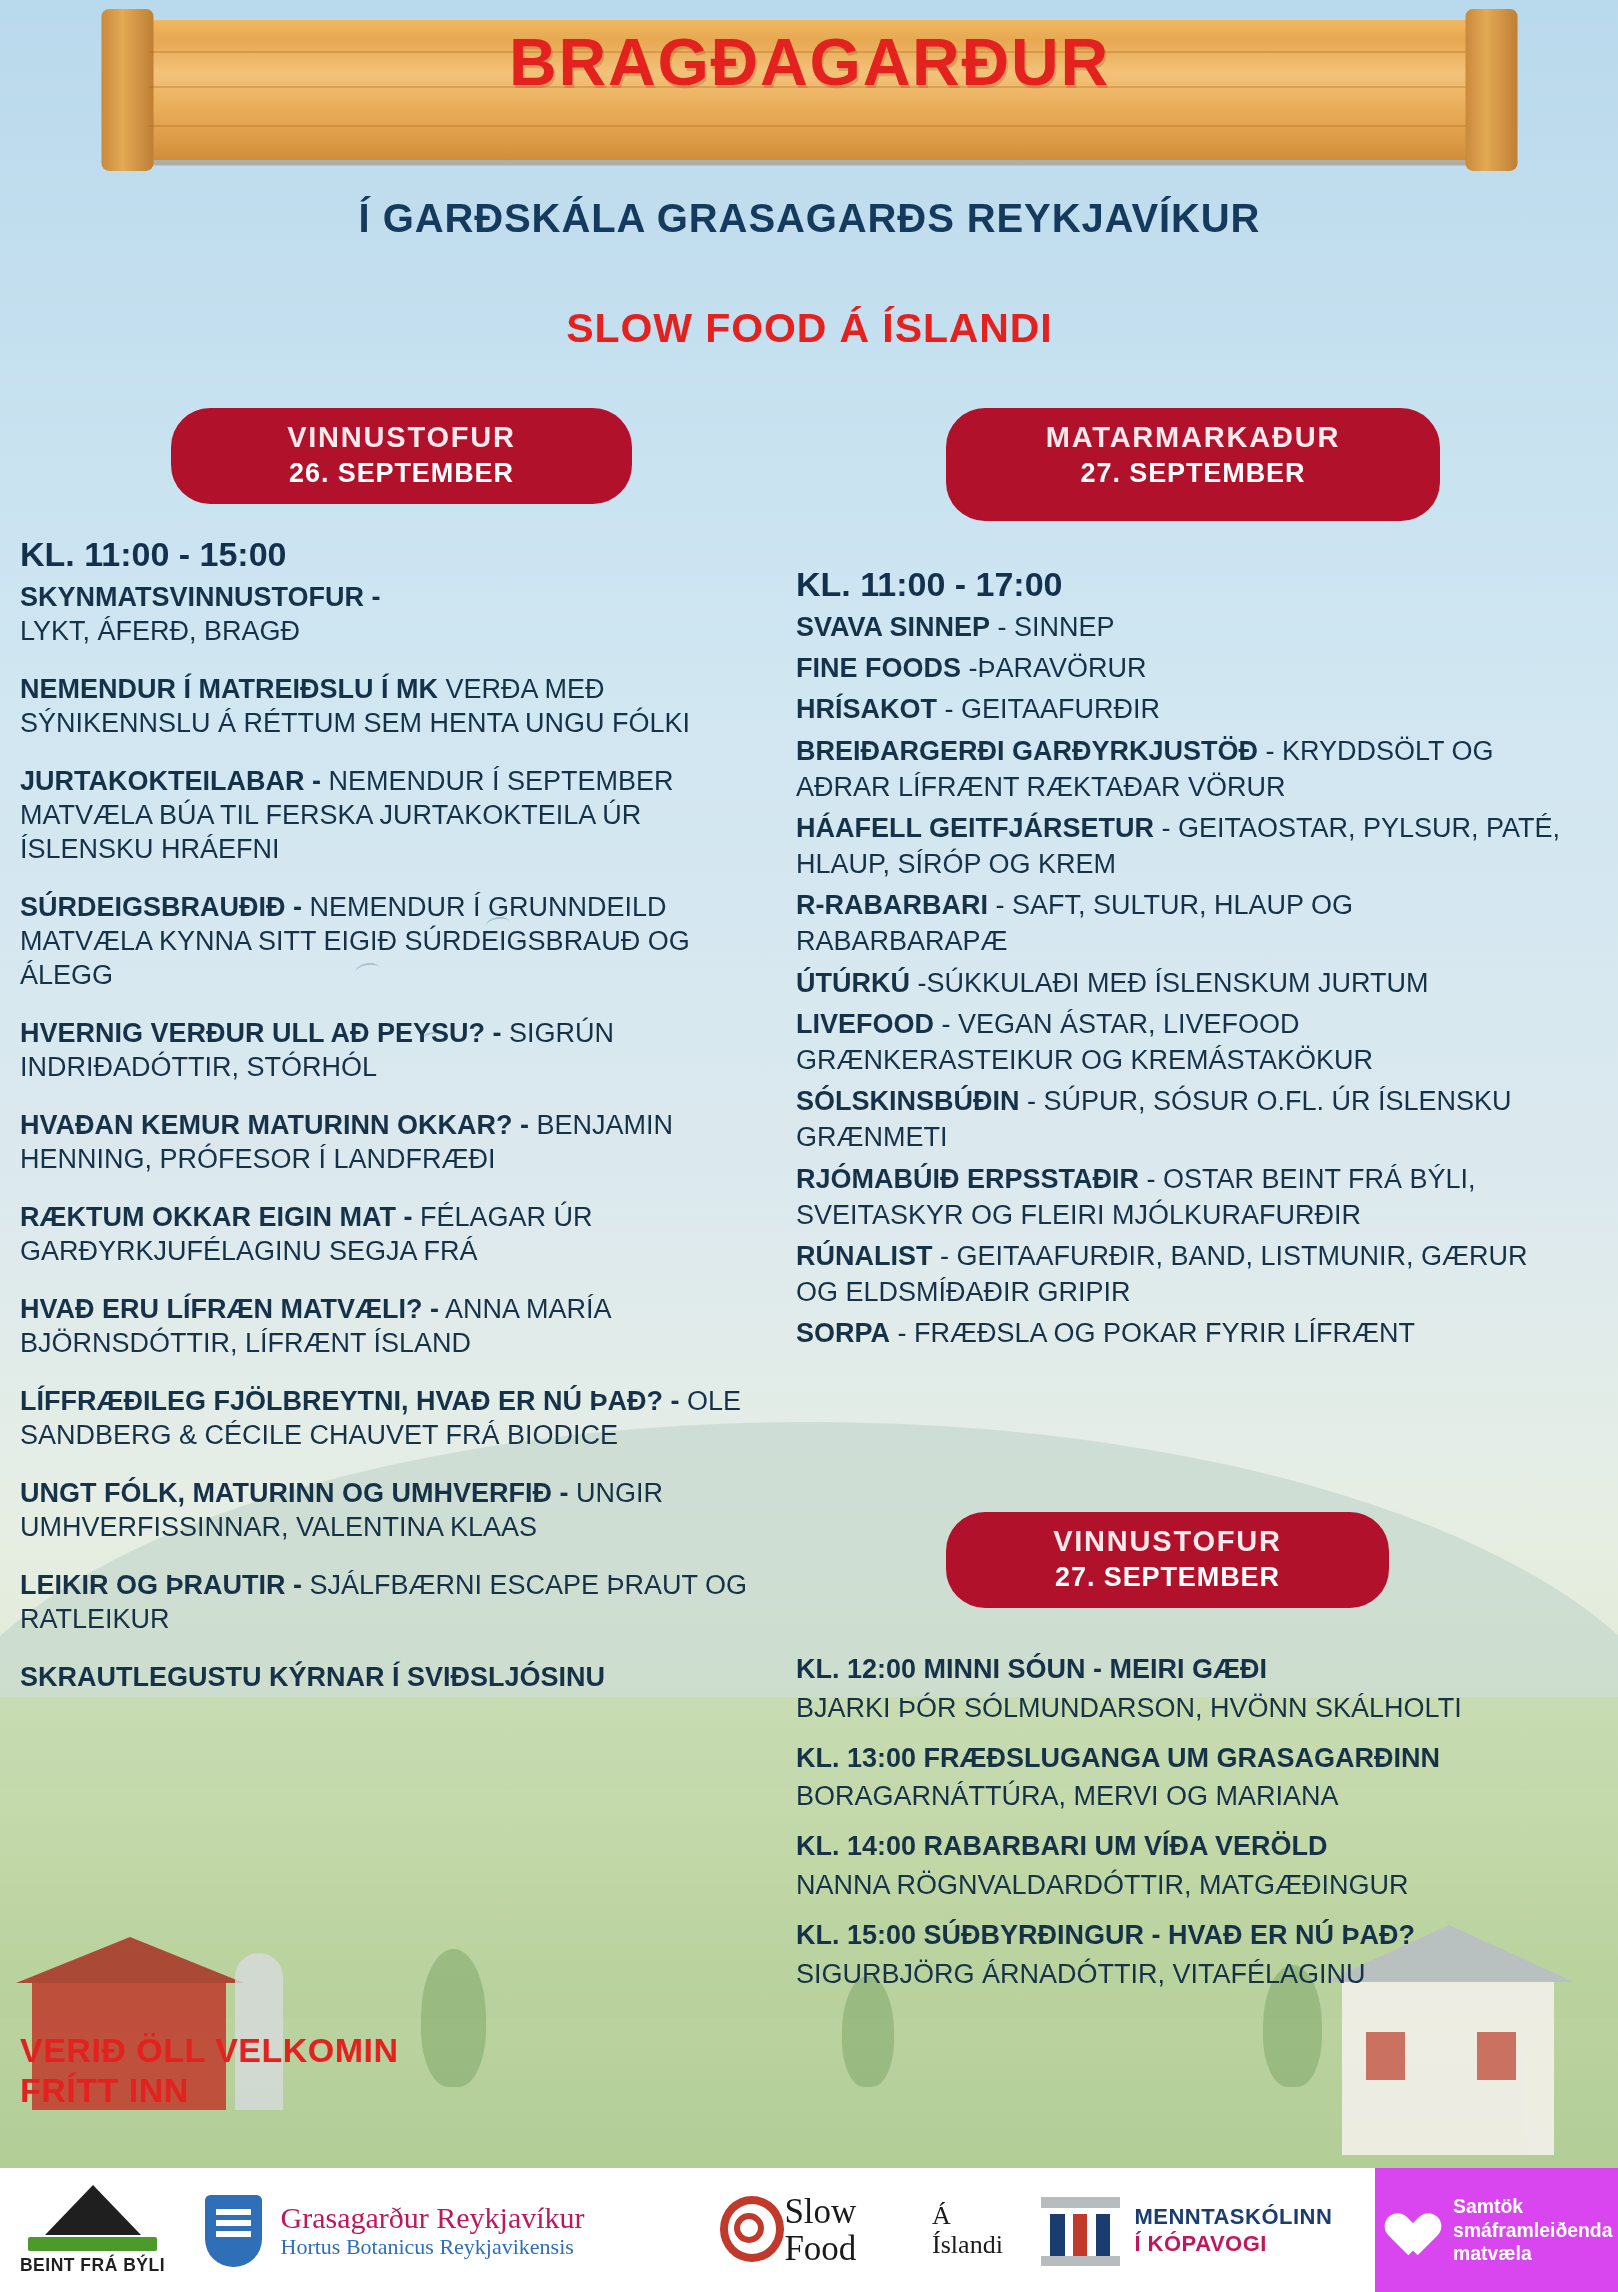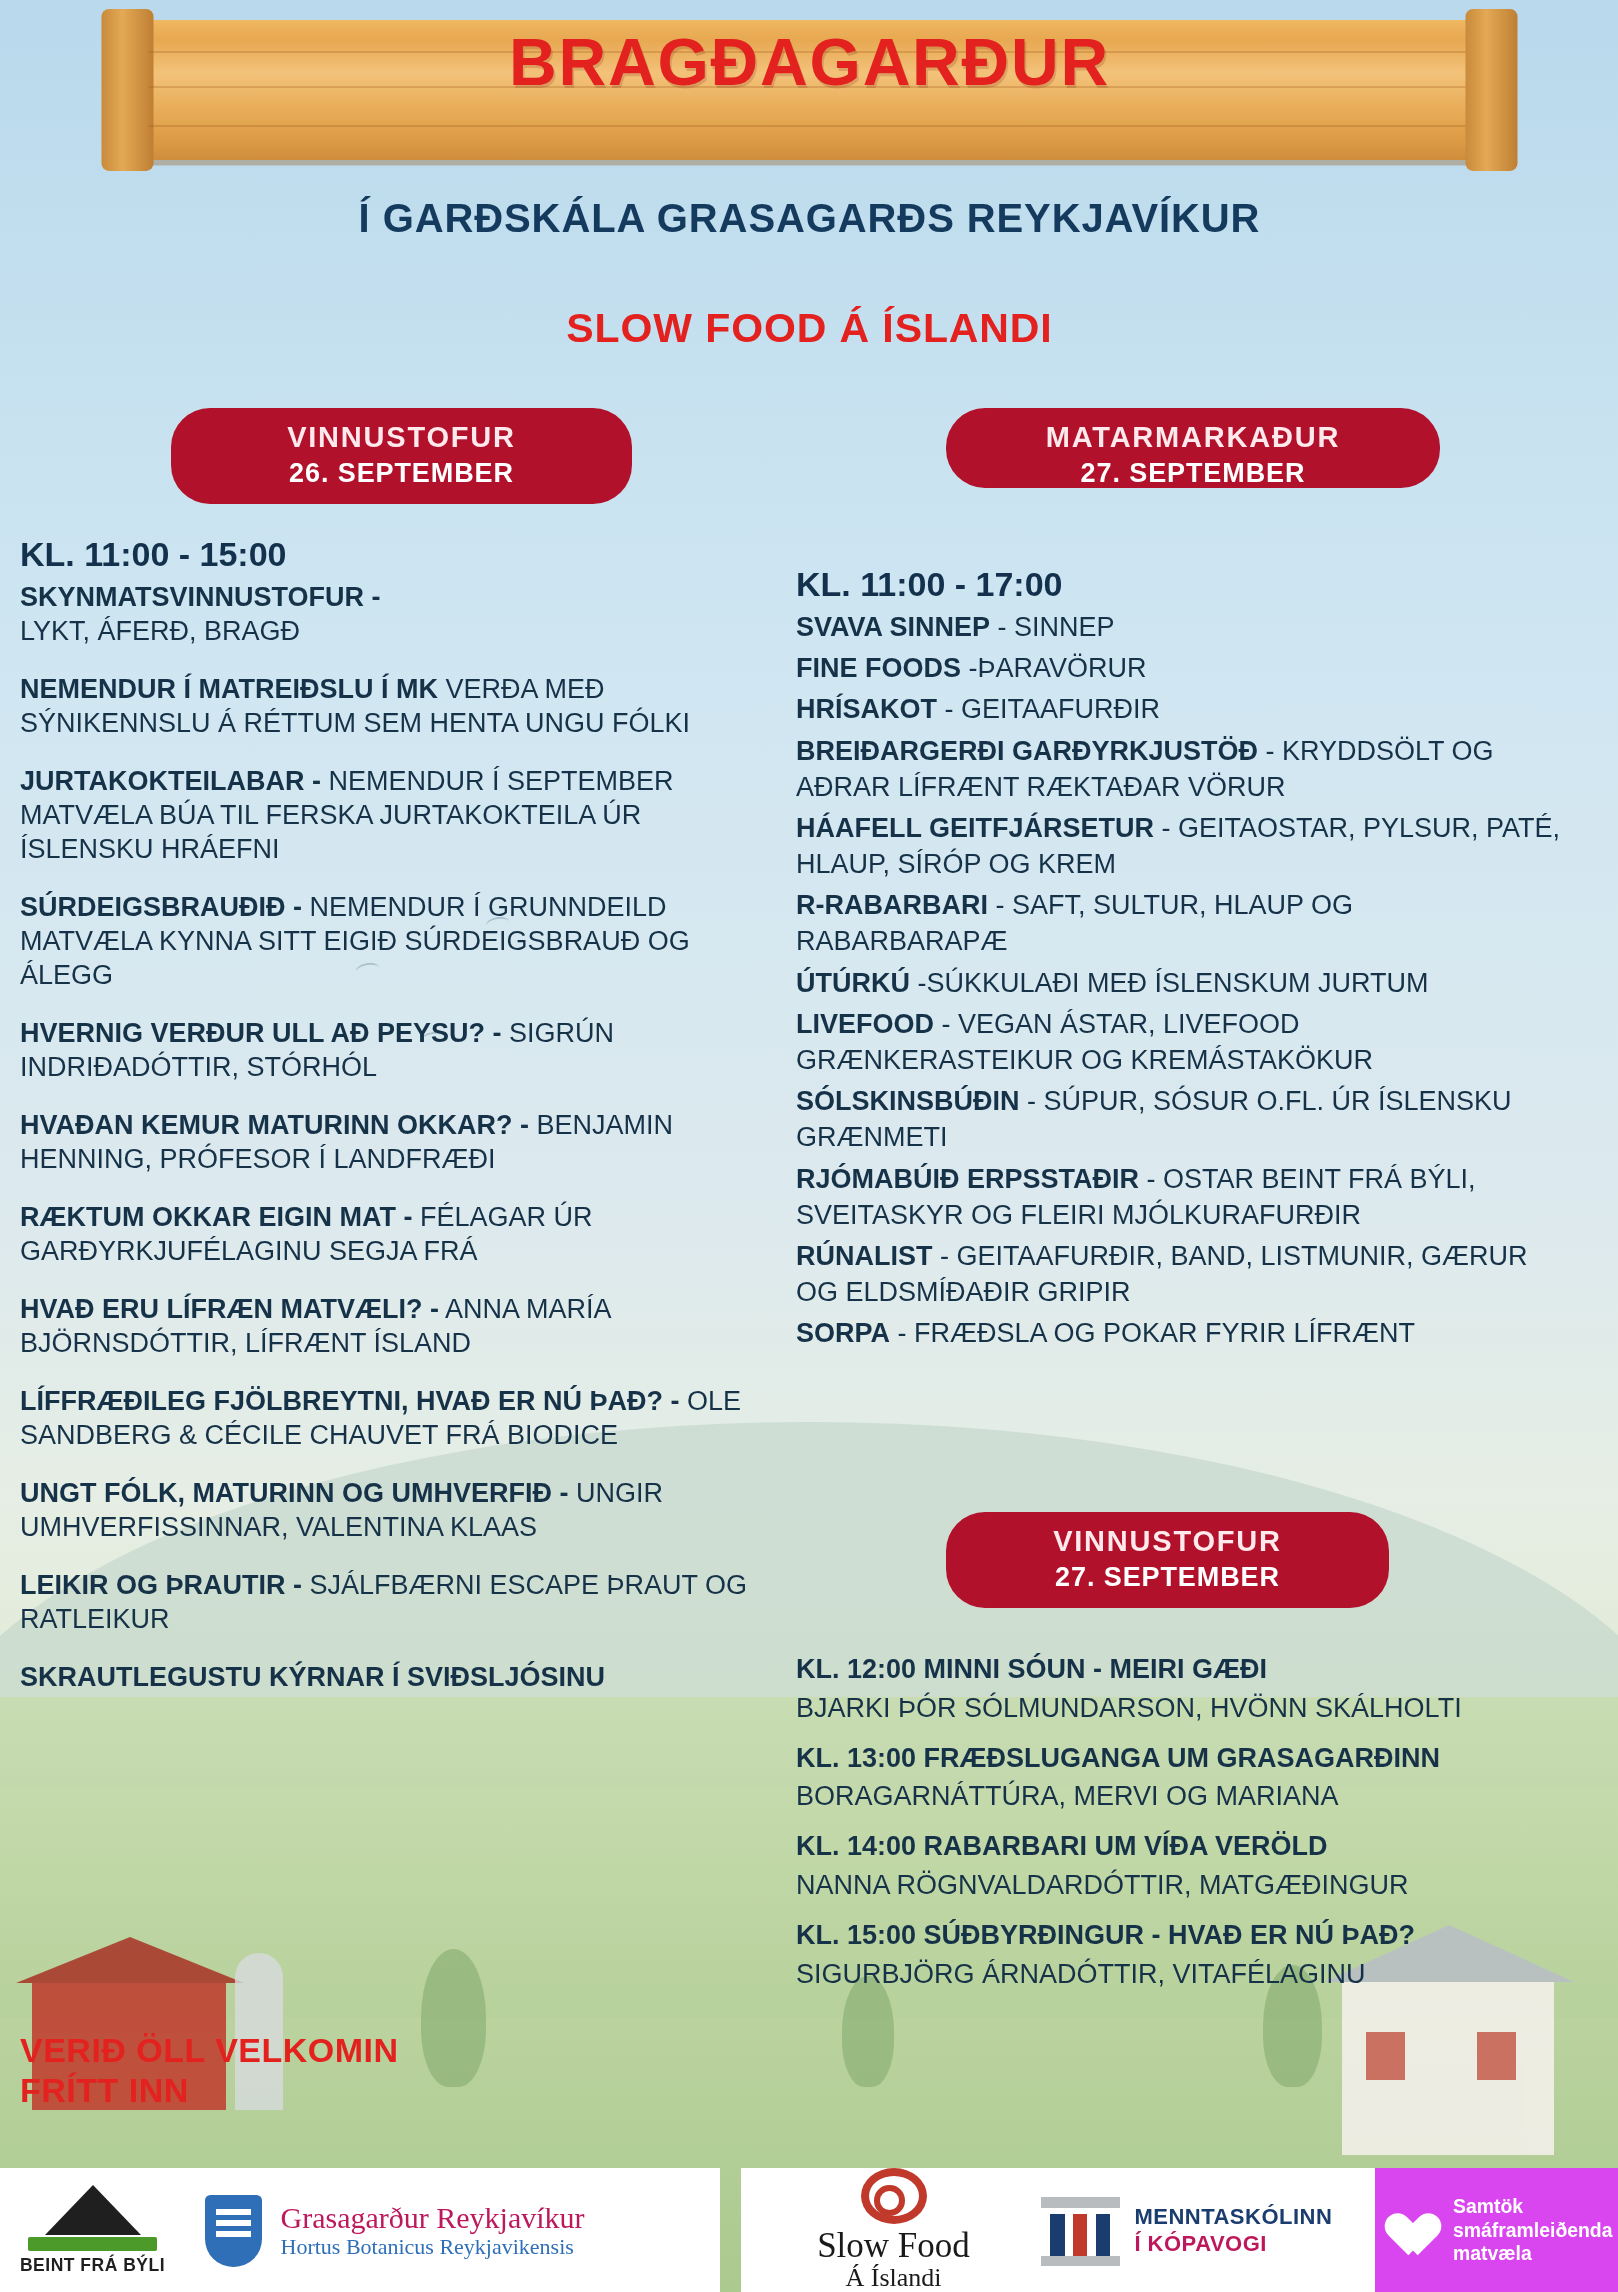--- a/index.html
+++ b/index.html
@@ -215,21 +215,21 @@
   }
   .pill .l2 {
     font-size: 27px;
     font-weight: 700;
     letter-spacing: 0.9px;
     margin-top: 3.7px;
     color: #ffffff;
   }
 
   #pill-left   { left: 171px; top: 408px; width: 461px; height: 96px; }
-  #pill-right  { left: 946px; top: 408px; width: 494px; height: 80px; }
+  #pill-right  { left: 946px; top: 408px; width: 494px; height: 113px; }
   #pill-work27 { left: 946px; top: 1512px; width: 443px; height: 96px; }
 
   
   .col {
     position: absolute;
     color: #15314a;
   }
   #col-left  { left: 20px; top: 535px; width: 748px; }
   #col-right { left: 796px; top: 565px; width: 775px; }
   #col-work27 { position: absolute; left: 796px; top: 1652px; width: 784px; }
@@ -334,23 +334,23 @@
   #sp-grasa .crest:after {
     content: "";
     position: absolute;
     left: 11px; top: 14.8px;
     width: 35px; height: 31px;
     background: repeating-linear-gradient(180deg, #fff 0 5.5px, #2e6fb7 5.5px 11px);
   }
   #sp-grasa .n1 { font-size: 30px; color: #be185d; line-height: 1.1; font-family: "Liberation Serif", serif; }
   #sp-grasa .n2 { font-size: 22px; color: #2e6fb7; line-height: 1.2; font-family: "Liberation Serif", serif; }
   #sp-slow {
-    left: 741px; width: 305px;
+    left: 720px; width: 305px;
     background: #ffffff;
-    flex-direction: column;
+    flex-direction: row;
     justify-content: center;
   }
   #sp-slow .snail {
     width: 50px; height: 50px;
     border: 8.3px solid #c0392b;
     border-radius: 50%;
     margin-bottom: 3.7px;
     position: relative;
   }
   #sp-slow .snail:after {

